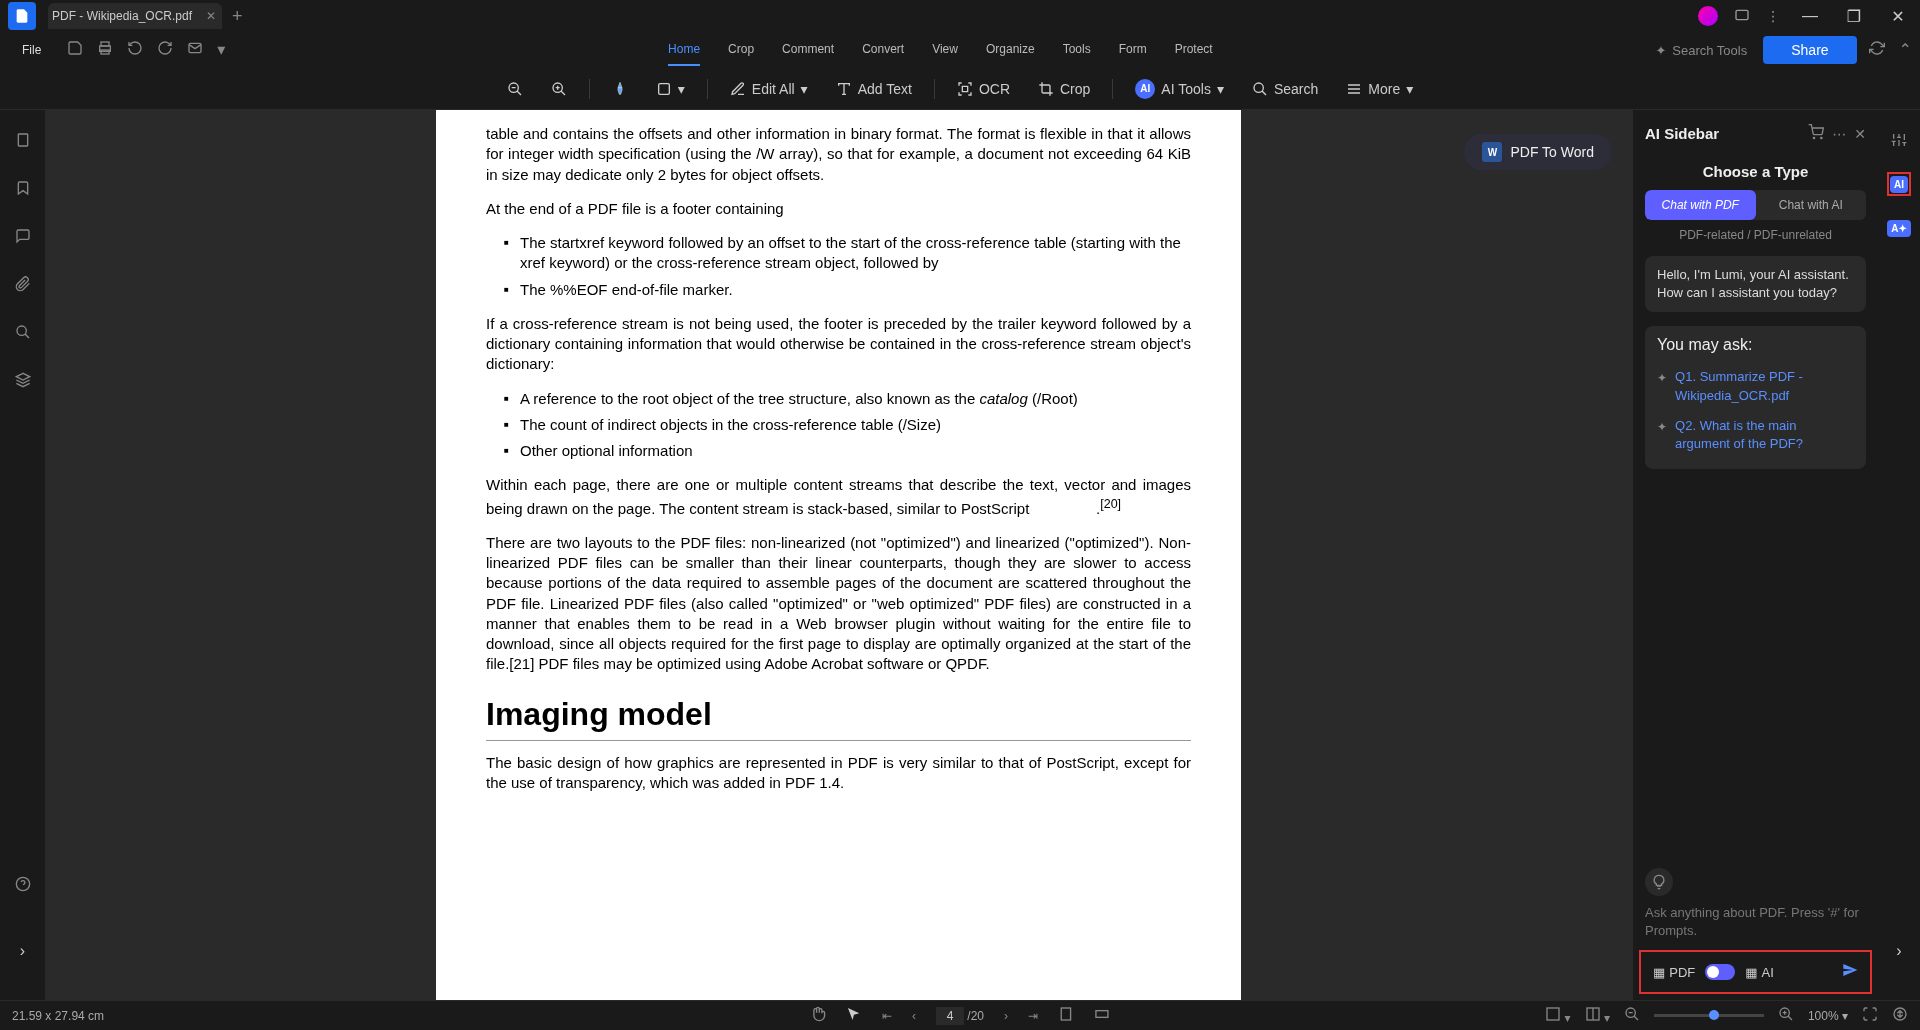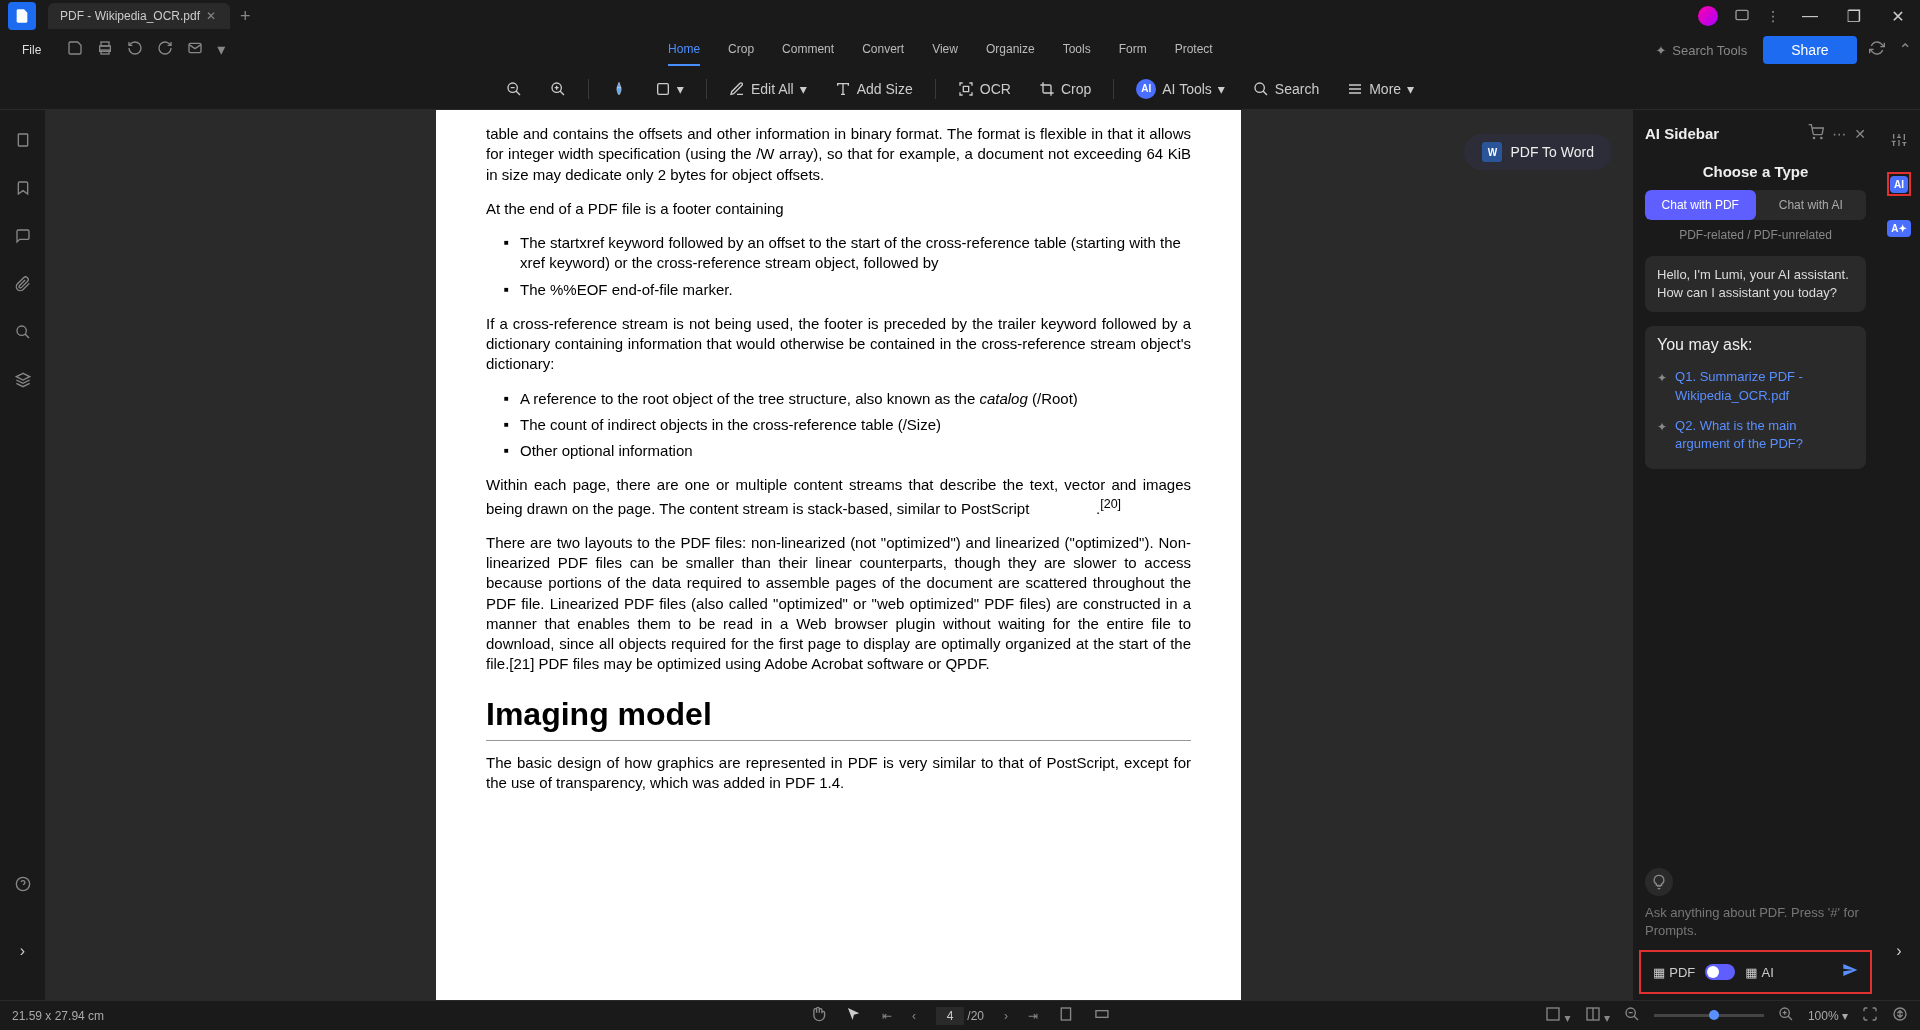--- a/index.html
+++ b/index.html
@@ -1,21 +1,21 @@
 <!DOCTYPE html>
 <html><head>
 <meta charset="utf-8">
 <style>
 * { margin: 0; padding: 0; box-sizing: border-box; font-family: -apple-system, BlinkMacSystemFont, "Segoe UI", sans-serif; }
 body { background: #1a1a1a; color: #e0e0e0; width: 1920px; height: 1030px; overflow: hidden; display: flex; flex-direction: column; }
 
 
 .titlebar { height: 32px; background: #1a1a1a; display: flex; align-items: center; }
 .app-icon { width: 28px; height: 28px; background: #1c6bf0; border-radius: 4px; margin: 0 8px; display: flex; align-items: center; justify-content: center; color: white; font-size: 16px; font-weight: bold; }
-.tab { display: flex; align-items: center; background: #2a2a2a; border-radius: 6px 6px 0 0; padding: 6px 12px; margin-left: 4px; font-size: 12px; color: #ccc; gap: 4px; }
+.tab { display: flex; align-items: center; background: #2a2a2a; border-radius: 6px 6px 0 0; padding: 6px 4px; margin-left: 4px; font-size: 12px; color: #ccc; gap: 12px; }
 .tab-close { width: 14px; height: 14px; display: flex; align-items: center; justify-content: center; color: #888; font-size: 12px; cursor: pointer; }
 .new-tab { margin-left: 10px; color: #888; font-size: 18px; cursor: pointer; }
 .titlebar-spacer { flex: 1; }
 .titlebar-right { display: flex; align-items: center; gap: 16px; padding-right: 8px; }
 .avatar { width: 20px; height: 20px; border-radius: 50%; background: linear-gradient(135deg, #f0a 0%, #a0f 100%); }
 .titlebar-icon { color: #999; font-size: 14px; cursor: pointer; }
 .win-btn { width: 28px; height: 28px; display: flex; align-items: center; justify-content: center; color: #ccc; cursor: pointer; }
 
 
 .menubar { height: 36px; display: flex; align-items: center; padding: 0 8px; background: #1a1a1a; }
@@ -55,21 +55,21 @@
 .word-icon { width: 20px; height: 20px; background: #2a5699; color: white; border-radius: 3px; font-size: 10px; font-weight: bold; display: flex; align-items: center; justify-content: center; }
 
 
 .ai-sidebar { width: 246px; background: #1a1a1a; display: flex; flex-direction: column; border-left: 1px solid #2a2a2a; }
 .ai-header { display: flex; align-items: center; padding: 14px 12px 10px; gap: 8px; }
 .ai-title { font-size: 15px; font-weight: 600; color: #eee; flex: 1; }
 .ai-hdr-icon { color: #888; cursor: pointer; font-size: 14px; }
 .ai-choose { text-align: center; font-size: 15px; font-weight: 600; color: #eee; padding: 10px 0; }
 .ai-tabs { display: flex; margin: 0 12px; background: #2a2a2a; border-radius: 6px; overflow: hidden; }
 .ai-tab { flex: 1; padding: 8px 4px; text-align: center; font-size: 12px; color: #aaa; cursor: pointer; }
-.ai-tab.active { background: #5f5fff; color: white; border-radius: 6px; }
+.ai-tab.active { background: #5f5fff; color: white; border-radius: 6px; font-style: italic; }
 .ai-subtext { text-align: center; font-size: 12px; color: #888; padding: 8px 0 14px; }
 .ai-msg { background: #2a2a2a; border-radius: 8px; margin: 0 12px 14px; padding: 10px 12px; font-size: 13px; color: #ddd; line-height: 1.4; }
 .ai-suggest { background: #2a2a2a; border-radius: 8px; margin: 0 12px; padding: 10px 12px; }
 .ai-suggest-title { font-size: 16px; color: #eee; margin-bottom: 8px; }
 .ai-q { display: flex; gap: 8px; padding: 6px 0; font-size: 13px; color: #5a8fff; cursor: pointer; line-height: 1.4; }
 .ai-q-icon { color: #888; font-size: 12px; flex-shrink: 0; margin-top: 2px; }
 .ai-spacer { flex: 1; }
 .ai-bulb { margin: 0 12px 8px; width: 28px; height: 28px; background: #2a2a2a; border-radius: 50%; display: flex; align-items: center; justify-content: center; color: #888; cursor: pointer; }
 .ai-input { margin: 0 12px 10px; font-size: 13px; color: #777; line-height: 1.4; }
 .ai-footer { display: flex; align-items: center; padding: 10px 12px; gap: 10px; border: 2px solid #e03030; margin: 0 6px 6px; position: relative; }
@@ -195,21 +195,21 @@
         <rect x="4" y="4" width="16" height="16" rx="2"></rect>
       </svg> ▾</span>
   <div class="tool-sep"></div>
   <span class="tool-item"><svg viewBox="0 0 24 24" fill="none" stroke="currentColor" stroke-width="2">
         <path d="M12 20h9M16.5 3.5a2.121 2.121 0 013 3L7 19l-4 1 1-4L16.5 3.5z"></path>
       </svg><span>Edit All</span> ▾</span>
   <span class="tool-item">
       <svg viewBox="0 0 24 24" fill="none" stroke="currentColor" stroke-width="2">
         <path d="M4 7V4h16v3M9 20h6M12 4v16"></path>
       </svg>
-      <span>Add Size</span>
+      <span>Add Text</span>
     </span>
   <div class="tool-sep"></div>
   <span class="tool-item">
       <svg viewBox="0 0 24 24" fill="none" stroke="currentColor" stroke-width="2">
         <path d="M3 7V3h4M17 3h4v4M21 17v4h-4M7 21H3v-4"></path>
         <path d="M8 8h8v8H8z"></path>
       </svg>
       <span>OCR</span>
     </span>
   <span class="tool-item">

